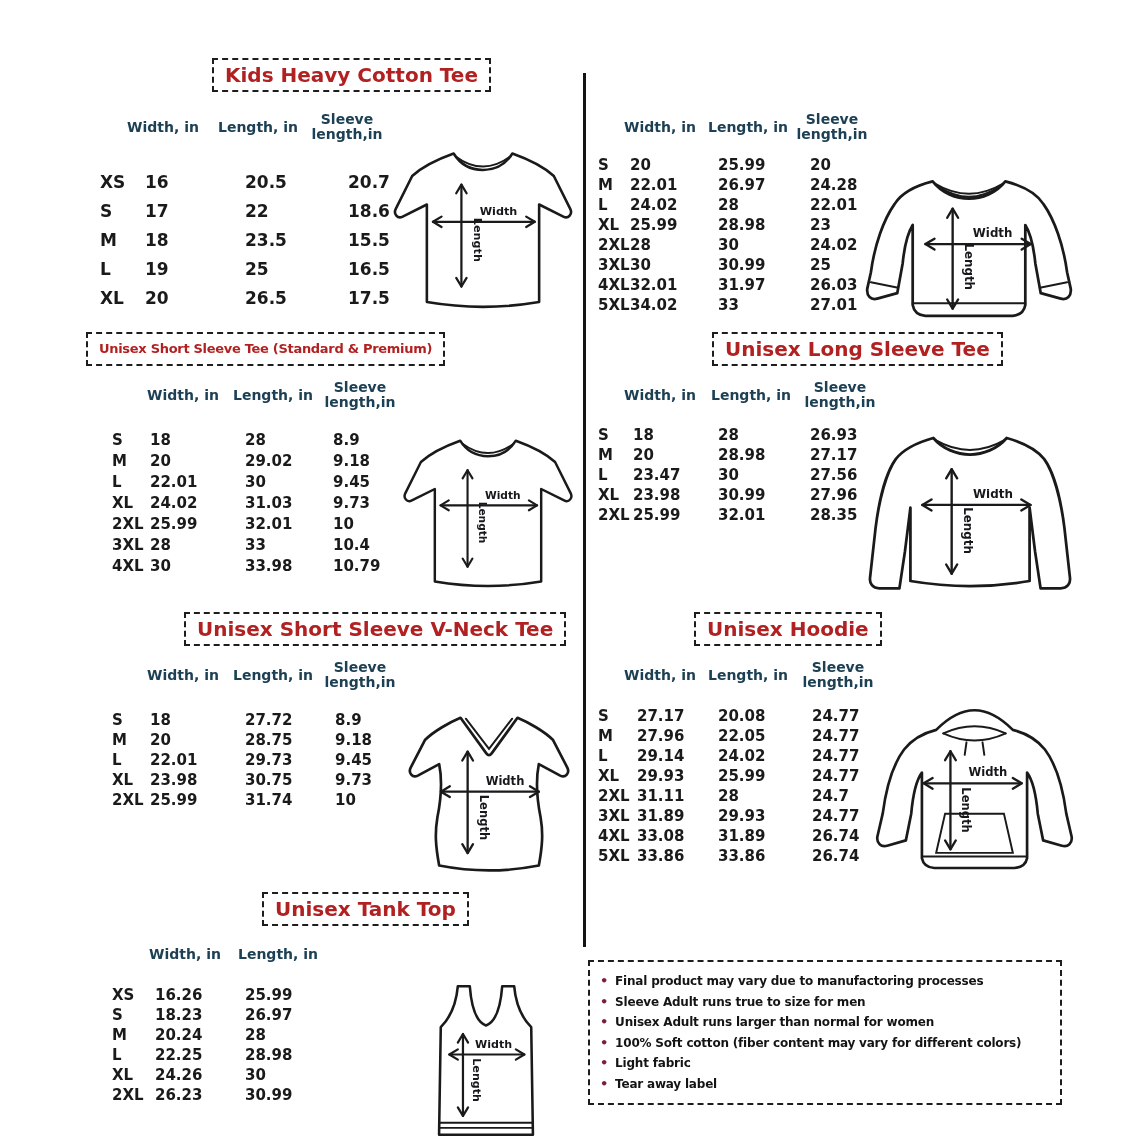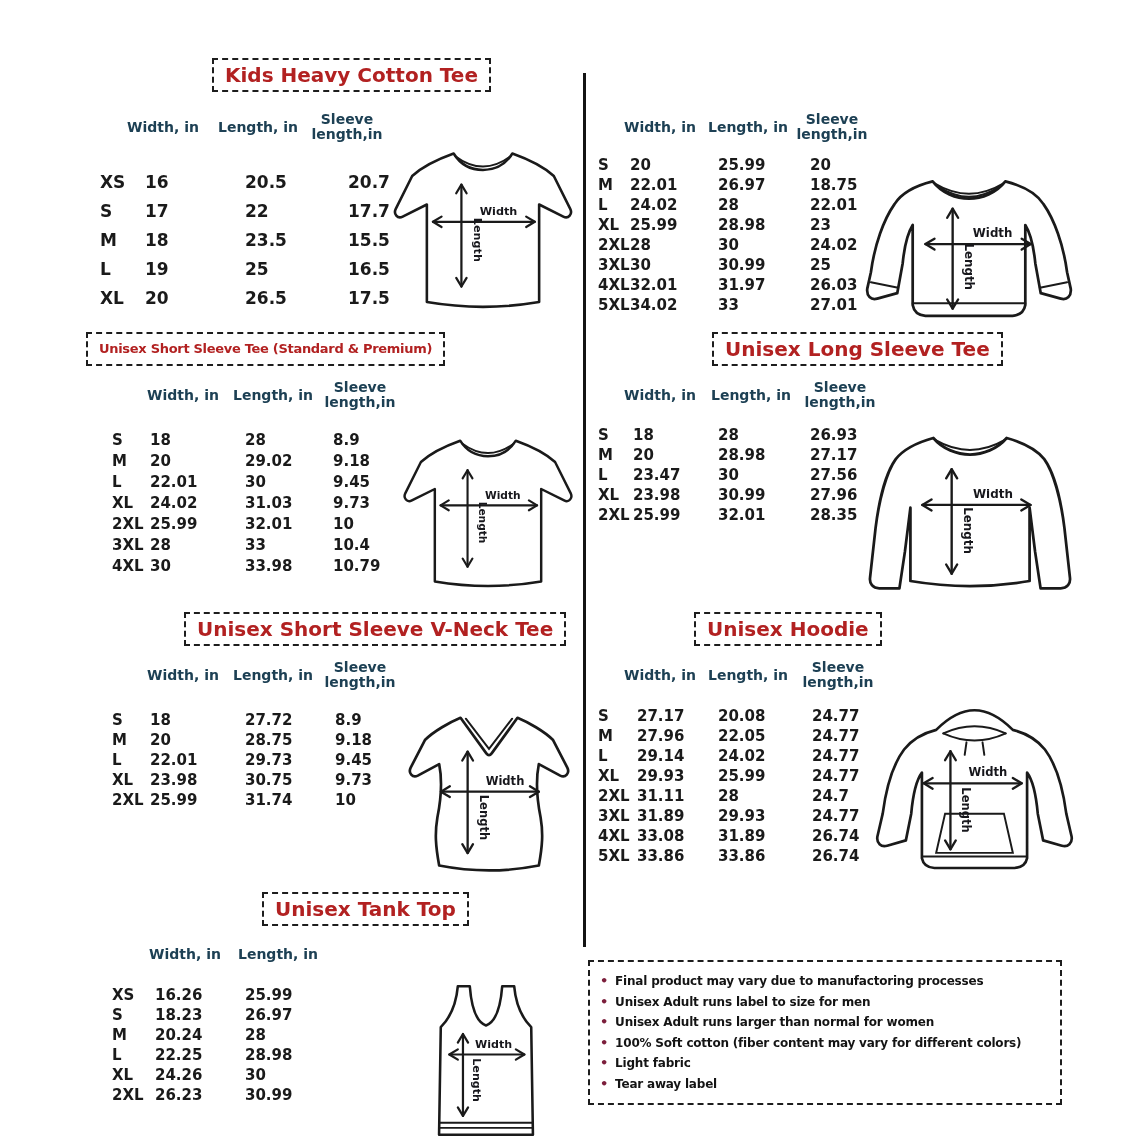--- a/index.html
+++ b/index.html
@@ -97,21 +97,21 @@
       <div class="trow">
         <span class="tcell size">XS</span>
         <span class="tcell val">16</span>
         <span class="tcell val">20.5</span>
         <span class="tcell val">20.7</span>
       </div>
       <div class="trow">
         <span class="tcell size">S</span>
         <span class="tcell val">17</span>
         <span class="tcell val">22</span>
-        <span class="tcell val">17.7</span>
+        <span class="tcell val">18.6</span>
       </div>
       <div class="trow">
         <span class="tcell size">M</span>
         <span class="tcell val">18</span>
         <span class="tcell val">23.5</span>
         <span class="tcell val">15.5</span>
       </div>
       <div class="trow">
         <span class="tcell size">L</span>
         <span class="tcell val">19</span>
@@ -129,21 +129,21 @@
       <div class="trow">
         <span class="tcell size">S</span>
         <span class="tcell val">20</span>
         <span class="tcell val">25.99</span>
         <span class="tcell val">20</span>
       </div>
       <div class="trow">
         <span class="tcell size">M</span>
         <span class="tcell val">22.01</span>
         <span class="tcell val">26.97</span>
-        <span class="tcell val">18.75</span>
+        <span class="tcell val">24.28</span>
       </div>
       <div class="trow">
         <span class="tcell size">L</span>
         <span class="tcell val">24.02</span>
         <span class="tcell val">28</span>
         <span class="tcell val">22.01</span>
       </div>
       <div class="trow">
         <span class="tcell size">XL</span>
         <span class="tcell val">25.99</span>
@@ -495,21 +495,21 @@
     <text x="60" y="122" text-anchor="middle" transform="rotate(90,60,122)">Length</text>
   </svg>
 
   <div class="notes">
     <div class="note">
         <span class="dot">•</span>
         <span>Final product may vary due to manufactoring processes</span>
       </div>
     <div class="note">
         <span class="dot">•</span>
-        <span>Unisex Adult runs label to size for men</span>
+        <span>Sleeve Adult runs true to size for men</span>
       </div>
     <div class="note">
         <span class="dot">•</span>
         <span>Unisex Adult runs larger than normal for women</span>
       </div>
     <div class="note">
         <span class="dot">•</span>
         <span>100% Soft cotton (fiber content may vary for different colors)</span>
       </div>
     <div class="note">

